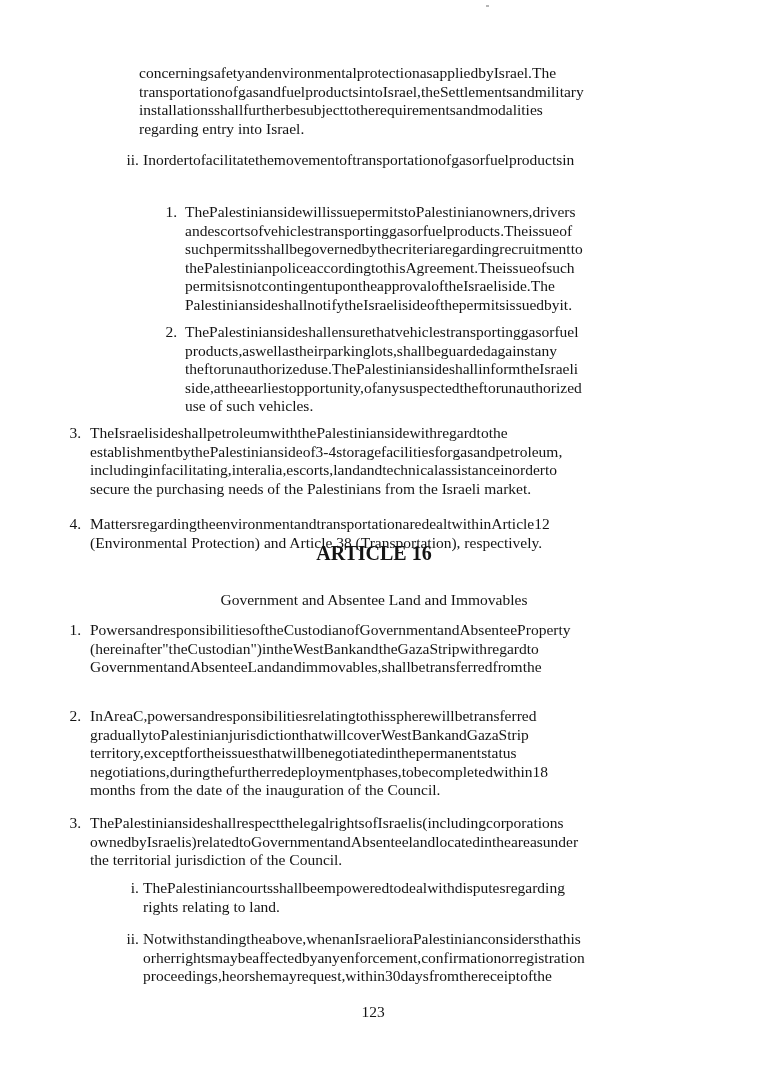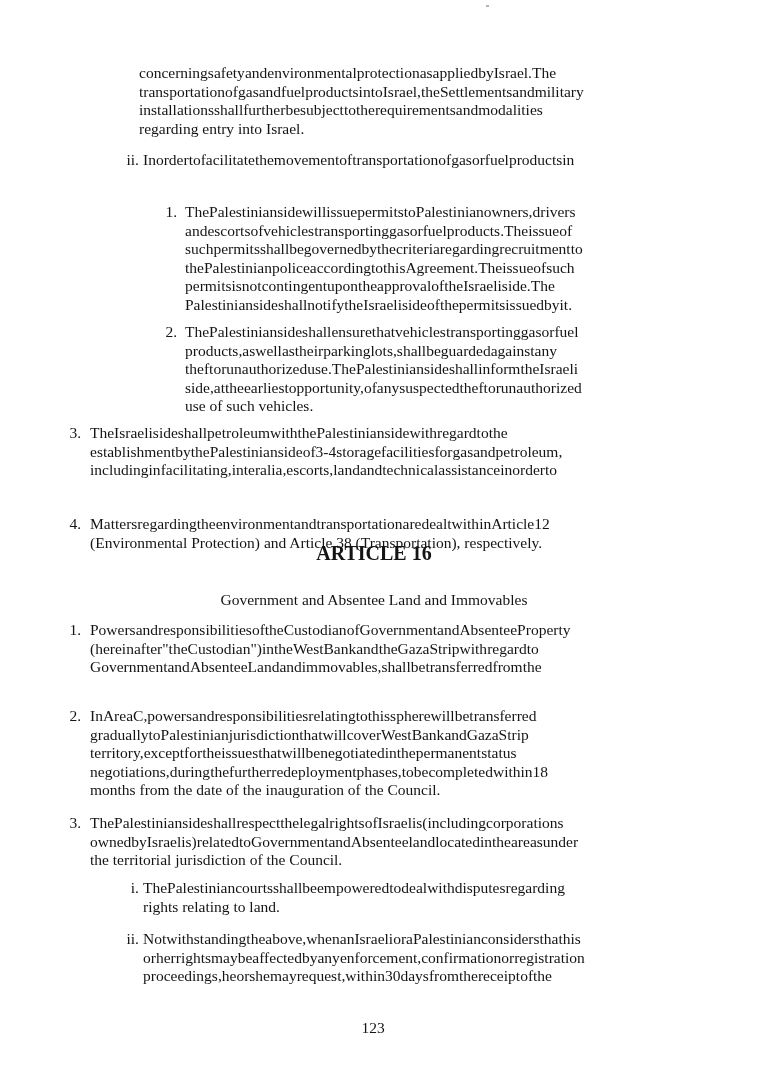--- a/index.html
+++ b/index.html
@@ -57,21 +57,20 @@
     font-size: 15.5px;
     line-height: 19px;
   }
   .pagenum {
     position: absolute;
     top: 1003px;
     left: 0;
     width: 746px;
     text-align: center;
     font-size: 15.5px;
-    margin-top: 16px;
   }
   .speck {
     position: absolute;
     left: 486px;
     top: 5px;
     width: 3px;
     height: 2px;
     background: #b5b5b5;
   }
 </style>
@@ -324,20 +323,21 @@
         <span>alia,</span>
         <span>escorts,</span>
         <span>land</span>
         <span>and</span>
         <span>technical</span>
         <span>assistance</span>
         <span>in</span>
         <span>order</span>
         <span>to</span>
       </div>
+      <div class="line-l">secure the purchasing needs of the Palestinians from the Israeli market.</div>
     </div>
     <div class="block lv-l0" style="top: 515px;">
       <span class="marker">4.</span>
       <div class="line-j">
         <span>Matters</span>
         <span>regarding</span>
         <span>the</span>
         <span>environment</span>
         <span>and</span>
         <span>transportation</span>

